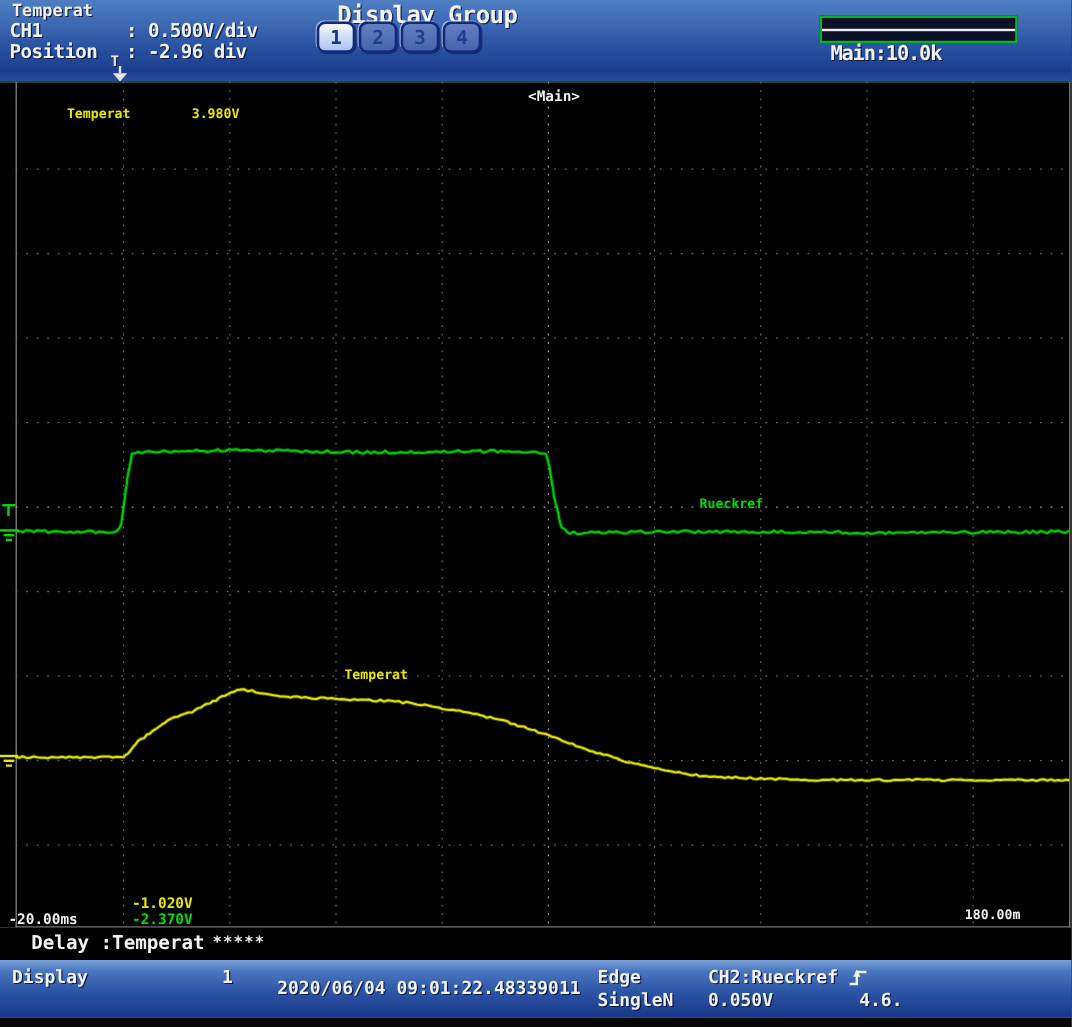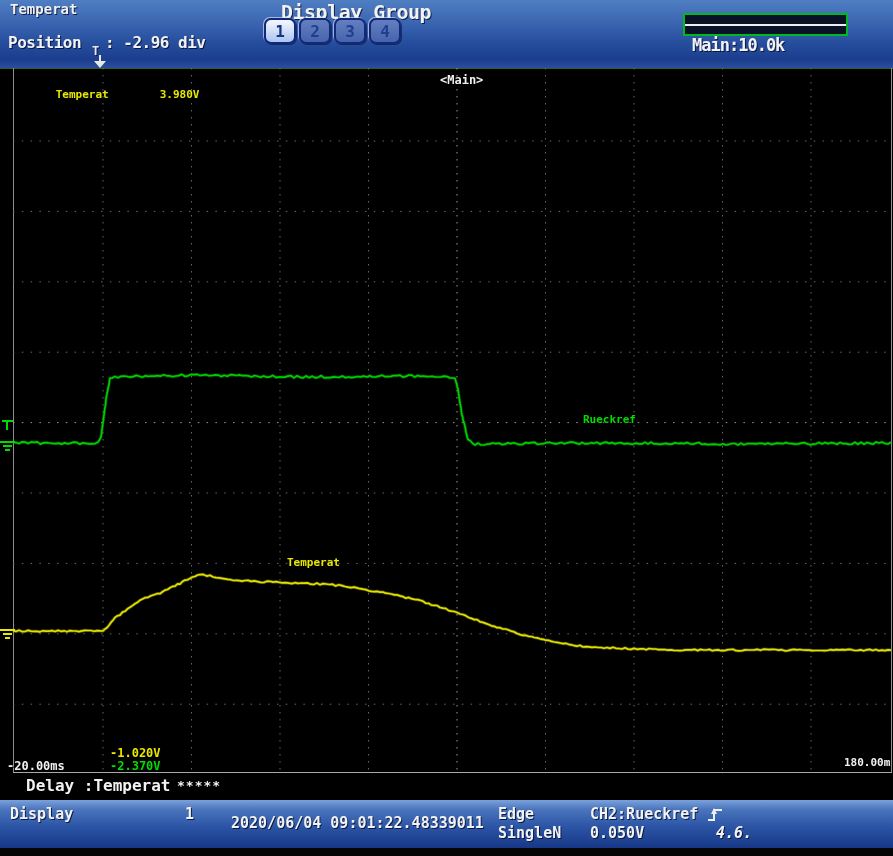--- a/index.html
+++ b/index.html
@@ -44,20 +44,24 @@
   .bottom-strip{position:absolute;left:0;top:848px;width:893px;height:8px;background:#050505;}
   svg{display:block;}
 </style>
 </head>
 <body>
 
 <div class="screen">
 
   <div class="header">
     <div class="hdr-txt hdr-line1">Temperat</div>
+    <div class="hdr-row" style="top:16px;">
+      <span class="nm">CH1</span>
+      <span>: 0.500V/div</span>
+    </div>
     <div class="hdr-row" style="top:33px;">
       <span class="nm">Position</span>
       <span>: -2.96 div</span>
     </div>
 
     <div class="hdr-txt dg-label">Display Group</div>
     <div class="dg-btn active" style="left:264px;">1</div>
     <div class="dg-btn" style="left:299px;">2</div>
     <div class="dg-btn" style="left:334px;">3</div>
     <div class="dg-btn" style="left:369px;">4</div>
@@ -117,37 +121,37 @@
     </div>
 
     <div class="ptxt white" style="left:440px;top:5px;font-size:12px;">&lt;Main&gt;</div>
 
     <div class="ptxt green" style="left:583px;top:345px;font-size:11px;">Rueckref</div>
     <div class="ptxt yellow" style="left:287px;top:488px;font-size:11px;">Temperat</div>
 
     <div class="ptxt yellow" style="left:110px;top:678px;font-size:12px;">-1.020V</div>
     <div class="ptxt green" style="left:110px;top:691px;font-size:12px;">-2.370V</div>
     <div class="ptxt white" style="left:7px;top:691px;font-size:12px;">-20.00ms</div>
-    <div class="ptxt white" style="left:844px;top:688px;font-size:11px;">180.00m</div>
+    <div class="ptxt white" style="left:804px;top:688px;font-size:11px;">180.00m</div>
   </div>
 
   <div class="delay-row">
     <span class="delay-label">Delay :Temperat</span>
     <span class="delay-stars">*****</span>
   </div>
 
   <div class="footer">
     <span class="ftxt" style="left:10px;top:5px;">Display</span>
     <span class="ftxt" style="left:185px;top:5px;">1</span>
     <span class="ftxt" style="left:185px;top:14px;margin-left:46px;">2020/06/04 09:01:22.48339011</span>
     <span class="ftxt" style="left:498px;top:5px;">Edge</span>
     <span class="ftxt" style="left:498px;top:24px;">SingleN</span>
     <span class="ftxt" style="left:590px;top:5px;">CH2:Rueckref</span>
     <svg width="16" height="17" style="position:absolute;left:707px;top:6px;">
       <path d="M1 14 H7 V4 H15" stroke="#f0f0f0" stroke-width="2" fill="none"></path>
       <polygon points="4,8 10,8 7,2" fill="#f0f0f0"></polygon>
     </svg>
     <span class="ftxt" style="left:590px;top:24px;">0.050V</span>
-    <span class="ftxt" style="left:716px;top:24px;font-style:italic;">4.6.</span>
+    <span class="ftxt" style="left:716px;top:24px;">4.6.</span>
   </div>
 
   <div class="bottom-strip"></div>
 </div>
 
 </body></html>

